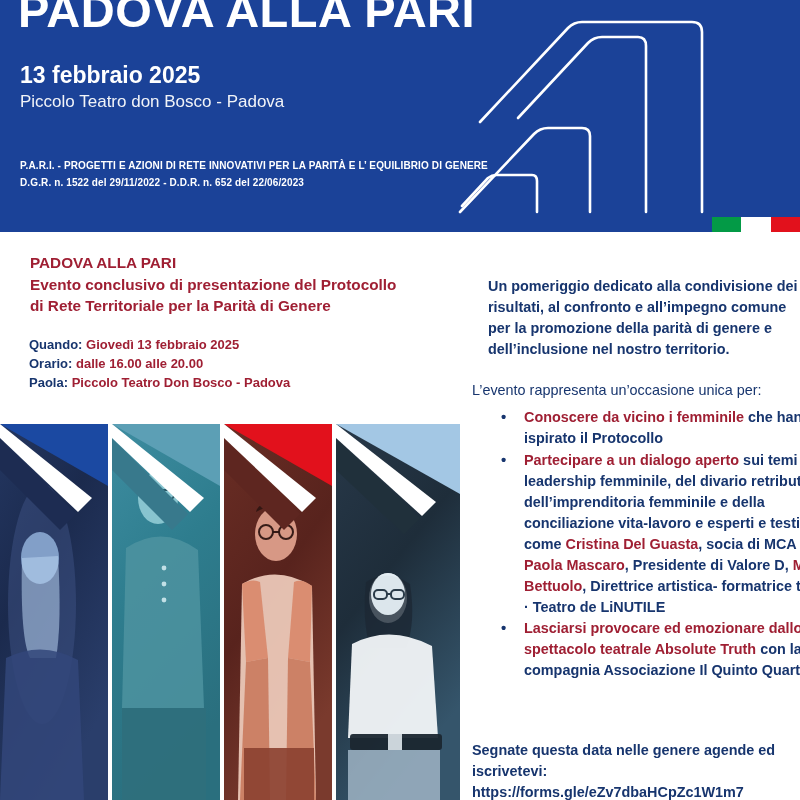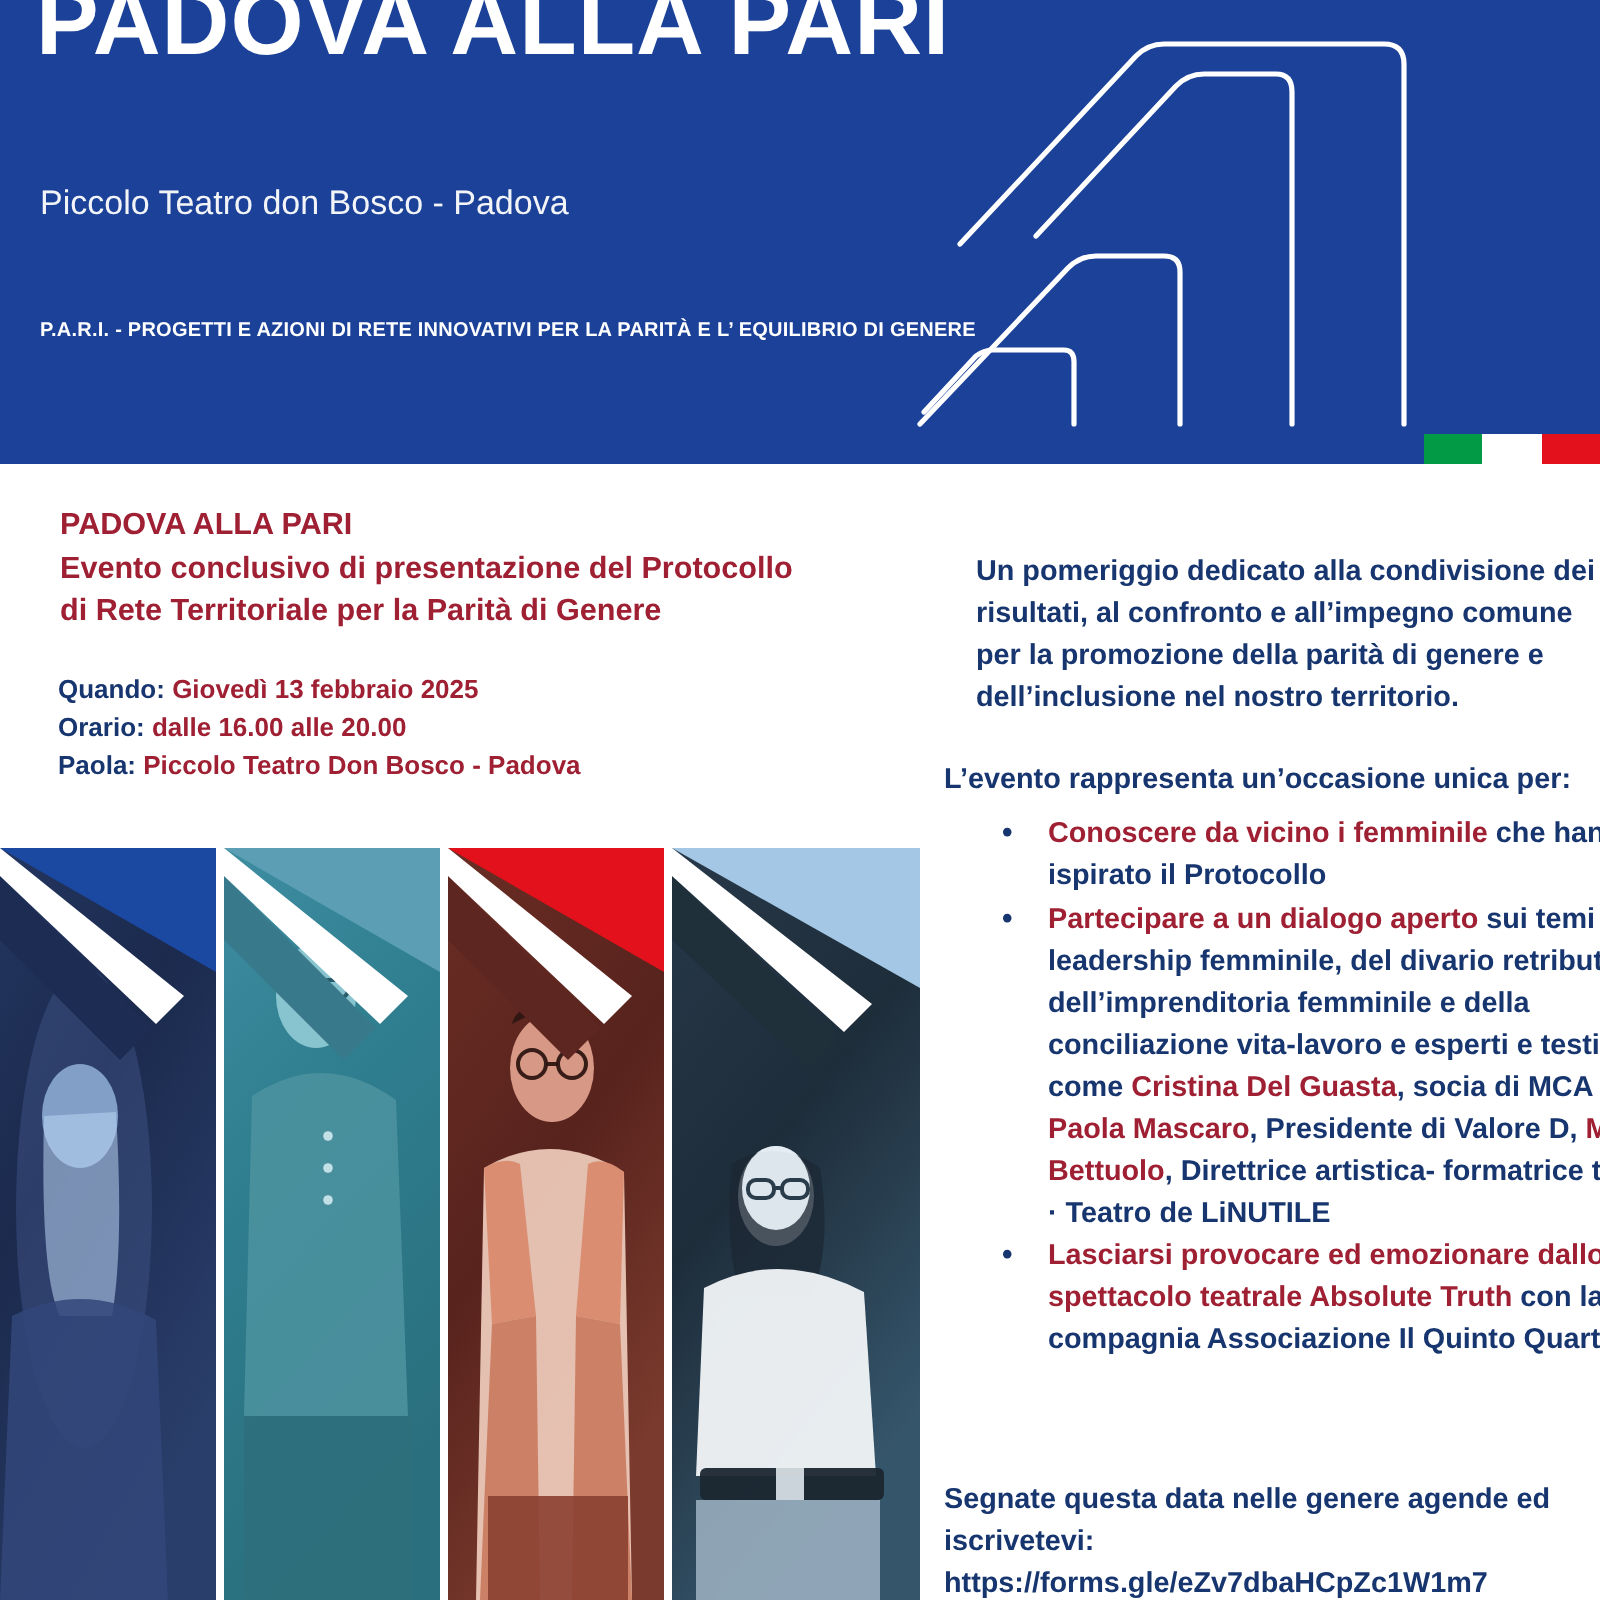--- a/index.html
+++ b/index.html
@@ -158,21 +158,21 @@
     font-weight: bold;
     line-height: 1.45;
     color: #17356e;
   }
   .rc-lead {
     position: absolute;
     left: 0;
     top: 134px;
     width: 318px;
     font-size: 14.4px;
-    font-weight: bold;
+    font-weight: normal;
     line-height: 1.45;
     color: #17356e;
   }
   .rc-list {
     position: absolute;
     left: 0;
     top: 175px;
     width: 328px;
     margin: 0;
     padding: 0 0 0 52px;
@@ -215,24 +215,26 @@
   <svg class="header-deco" viewBox="0 0 360 232" preserveAspectRatio="none" aria-hidden="true">
     <g fill="none" stroke="#ffffff" stroke-width="2.6" stroke-linecap="round" stroke-linejoin="round">
       <path d="M 20 212 L 94 134 Q 100 128 108 128 L 142 128 Q 150 128 150 136 L 150 212"></path>
       <path d="M 22 206 L 48 178 Q 52 175 56 175 L 92 175 Q 97 175 97 181 L 97 212"></path>
       <path d="M 40 122 L 128 28 Q 134 22 142 22 L 252 22 Q 262 22 262 32 L 262 212"></path>
       <path d="M 78 118 L 148 43 Q 154 37 162 37 L 198 37 Q 206 37 206 46 L 206 212"></path>
     </g>
   </svg>
 
   <div class="title">PADOVA ALLA PARI</div>
+  <div class="date">13 febbraio 2025</div>
   <div class="venue">Piccolo Teatro don Bosco - Padova</div>
 
   <div class="legal">
     <div>P.A.R.I.  -  PROGETTI E AZIONI DI RETE INNOVATIVI PER LA PARITÀ E L’ EQUILIBRIO DI GENERE</div>
+    <div>D.G.R. n. 1522 del 29/11/2022 - D.D.R. n. 652 del 22/06/2023</div>
   </div>
 </div>
 
 <div class="flag">
   <span class="g"></span>
   <span class="w"></span>
   <span class="r"></span>
 </div>
 
 <div class="left-col">

